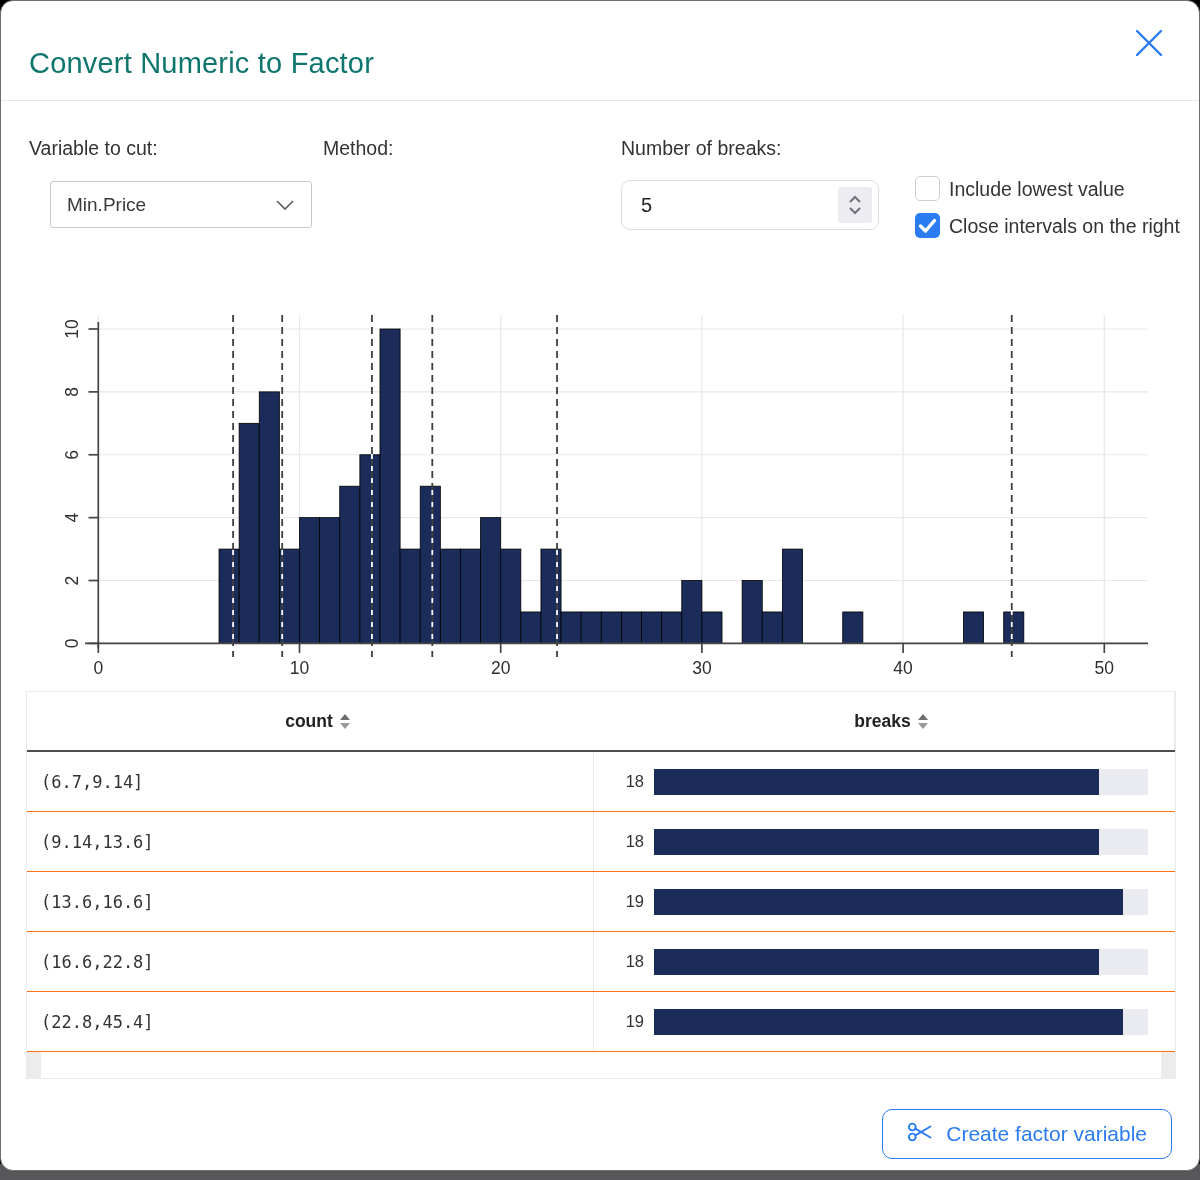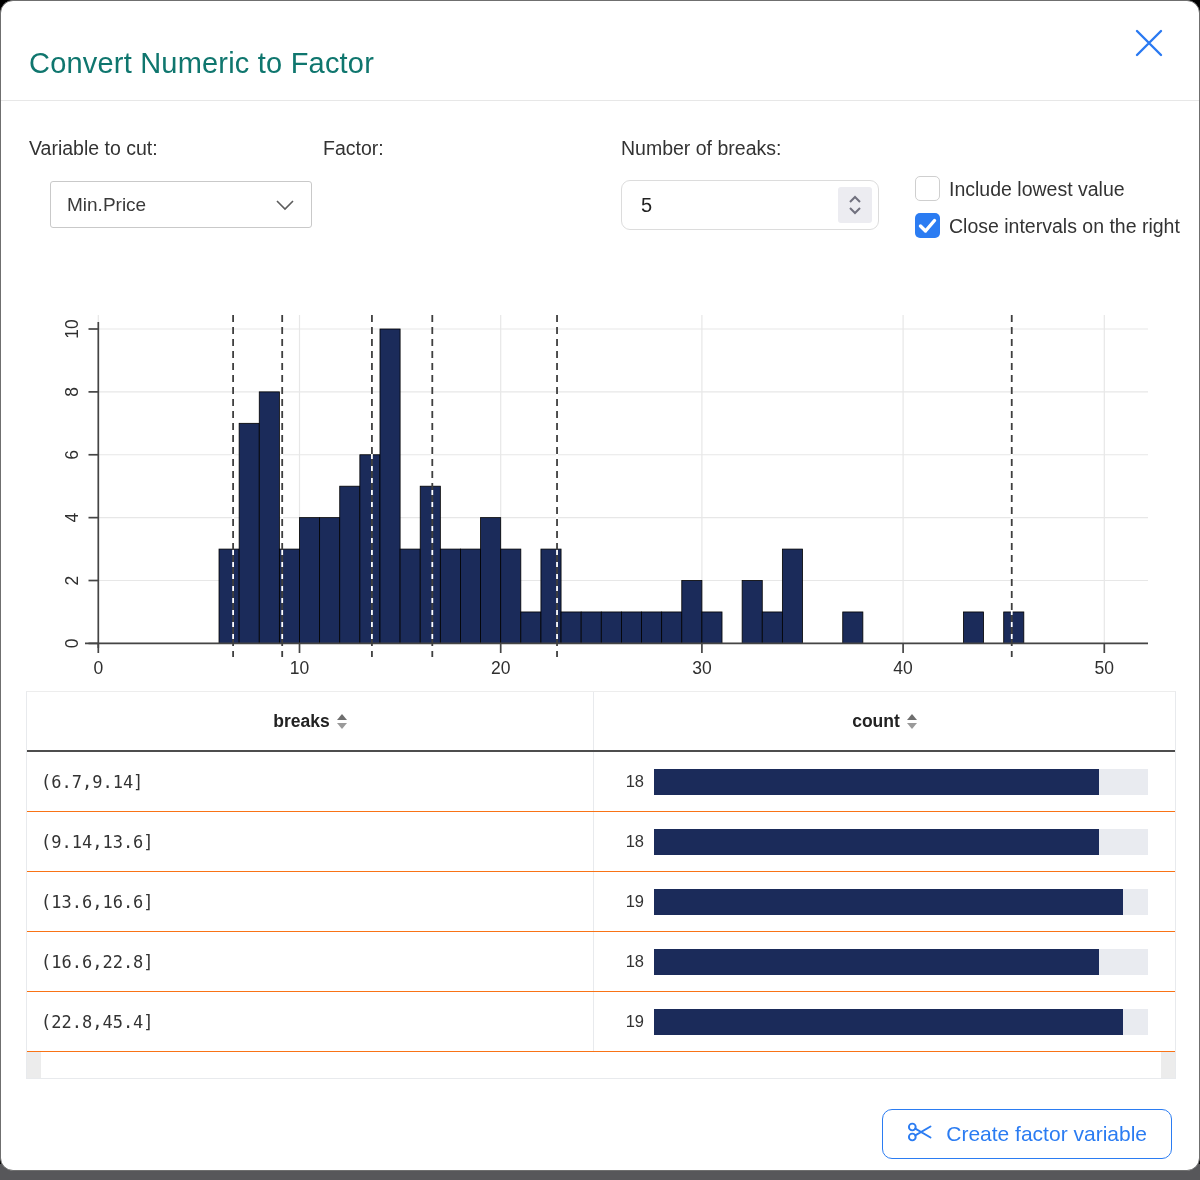--- a/index.html
+++ b/index.html
@@ -82,21 +82,21 @@
       <div class="close-btn">
         <span>
           <svg width="34" height="34" viewBox="0 0 34 34">
               <path d="M5 5 L29 29 M29 5 L5 29" stroke="#2979f2" stroke-width="2.4" stroke-linecap="round" fill="none"></path>
             </svg>
         </span>
       </div>
     </div>
 
     <div class="fld-label lbl-variable">Variable to cut:</div>
-    <div class="fld-label lbl-method">Factor:</div>
+    <div class="fld-label lbl-method">Method:</div>
     <div class="fld-label lbl-breaks">Number of breaks:</div>
 
     <div class="select sel-variable">
       <span>Min.Price</span>
       <span class="chev">
         <svg width="20" height="12" viewBox="0 0 20 12">
             <polyline points="2,2 10,10 18,2" fill="none" stroke="#5c5c5c" stroke-width="1.6"></polyline>
           </svg>
       </span>
     </div>
@@ -208,29 +208,29 @@
           <line x1="411.29200000000003" y1="26" x2="411.29200000000003" y2="368" stroke="#fff" stroke-width="1.8" stroke-dasharray="5 7" stroke-dashoffset="5"></line>
           <line x1="536.0360000000001" y1="26" x2="536.0360000000001" y2="368" stroke="#3f3f3f" stroke-width="1.8" stroke-dasharray="7 5"></line>
           <line x1="536.0360000000001" y1="26" x2="536.0360000000001" y2="368" stroke="#fff" stroke-width="1.8" stroke-dasharray="5 7" stroke-dashoffset="5"></line>
           <line x1="990.7479999999999" y1="26" x2="990.7479999999999" y2="368" stroke="#3f3f3f" stroke-width="1.8" stroke-dasharray="7 5"></line>
           <line x1="990.7479999999999" y1="26" x2="990.7479999999999" y2="368" stroke="#fff" stroke-width="1.8" stroke-dasharray="5 7" stroke-dashoffset="5"></line>
         </svg>
     </div>
 
     <div class="rtable">
       <div class="t-head">
-        <div class="t-hcell c-breaks">
-          <span>breaks</span>
+        <div class="t-hcell c-count">
+          <span>count</span>
           <span class="sort">
               <span class="up"></span>
               <span class="dn"></span>
             </span>
         </div>
-        <div class="t-hcell c-count">
-          <span>count</span>
+        <div class="t-hcell c-breaks">
+          <span>breaks</span>
           <span class="sort">
               <span class="up"></span>
               <span class="dn"></span>
             </span>
         </div>
       </div>
       <div>
           <div class="t-row">
             <div class="t-cell-breaks">(6.7,9.14]</div>
             <div class="t-cell-count">

